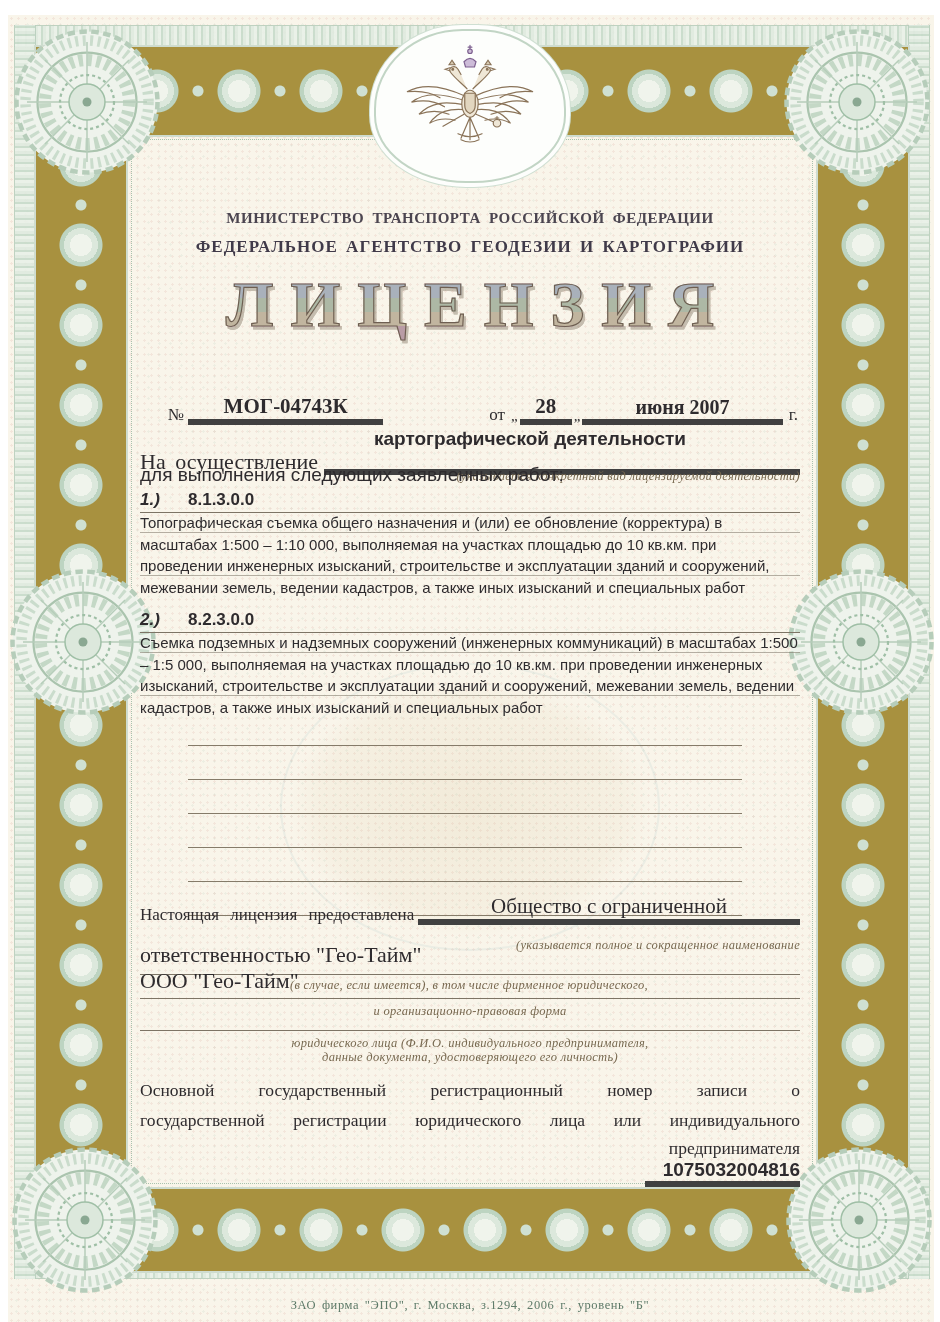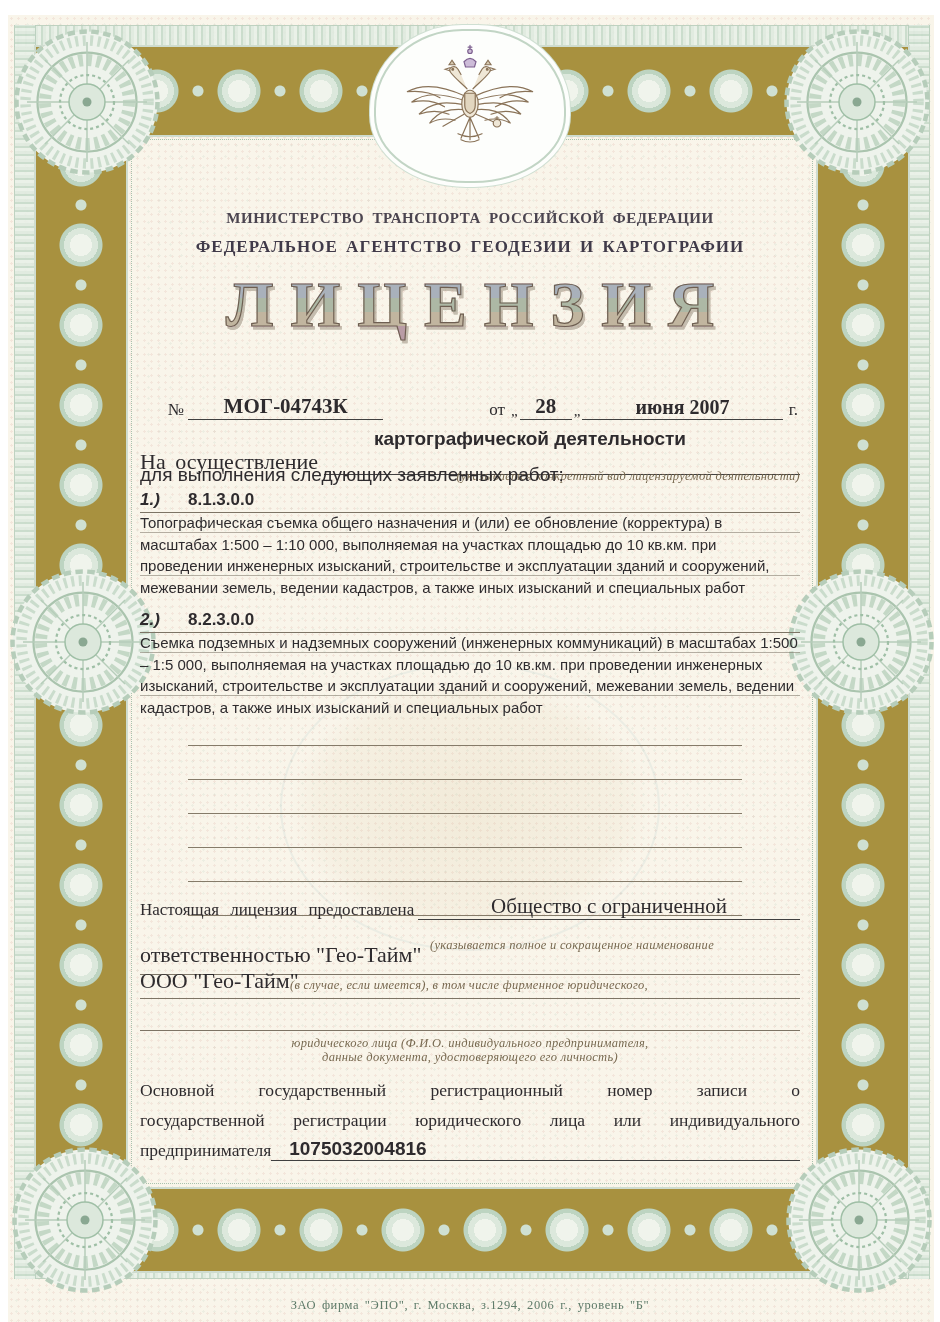--- a/index.html
+++ b/index.html
@@ -65,21 +65,21 @@
           word-spacing:3px;color:#403a49;}
   .big-title{top:128px;text-align:center;font-weight:bold;font-size:64px;line-height:1.1;
              letter-spacing:17px;padding-left:17px;
              background:repeating-linear-gradient(180deg,#d9b7c6 0 14px,#c3d3e2 14px 28px,#c8dcc4 28px 42px,#e3d8bd 42px 56px);
              -webkit-background-clip:text;background-clip:text;color:rgba(90,75,70,.25);
              -webkit-text-stroke:1.2px #6e5f52;
              filter:drop-shadow(2px 3px 0 rgba(100,85,65,.35));}
   
   .numrow{top:252px;display:flex;align-items:flex-end;font-size:17px;}
   .numrow .lbl{padding:0 4px 0 28px;}
-  .uline{border-bottom:1px solid #404040;text-align:center;}
+  .uline{border-bottom:6px solid #404040;text-align:center;}
   .num-val{flex:0 0 195px;font-weight:bold;font-size:21px;font-family:"Liberation Serif",serif;}
   .from-lbl{margin-left:78px;}
   .q{font-size:15px;padding:0 2px;}
   .day-val{flex:0 0 52px;font-weight:bold;font-size:21px;}
   .month-val{flex:1;font-weight:bold;font-size:20px;}
   .year-suffix{padding:0 2px 0 6px;}
   
   .act-val{top:286px;left:150px;right:30px;text-align:center;font-family:"Liberation Sans",sans-serif;
            font-weight:bold;font-size:19px;position:absolute;}
   .act-row{top:307px;display:flex;align-items:flex-end;font-size:22px;justify-content:space-between;}
@@ -100,34 +100,34 @@
              background-position:0 -22px;}
   .wt1{top:370px;}
   .wt2{top:490px;}
   
   .blanks{top:570px;left:48px;right:58px;position:absolute;}
   .blank-line{height:33px;border-bottom:1px solid #857b69;}
   
   .g-row1{top:752px;display:flex;align-items:flex-end;font-size:17px;justify-content:flex-end;}
   .g-row1 .lbl{word-spacing:7px;padding-right:4px;}
   .g-row1 .uline{flex:1;font-size:21px;font-weight:normal;}
-  .g-hint1{top:796px;left:290px;right:0;text-align:left;position:absolute;}
+  .g-hint1{top:796px;left:290px;right:0;text-align:right;position:absolute;}
   .g-val2{top:800px;left:0;font-size:22px;position:absolute;}
   .g-line2{top:832px;border-bottom:1px solid #7d7465;position:absolute;left:0;right:0;}
   .g-hint2{top:836px;left:150px;right:0;text-align:left;position:absolute;}
   .g-val3{top:826px;left:0;font-size:22px;position:absolute;}
   .g-line3{top:856px;border-bottom:1px solid #7d7465;position:absolute;left:0;right:0;}
   .g-hint3{top:862px;text-align:center;position:absolute;left:0;right:0;}
   .g-line4{top:888px;border-bottom:1px solid #7d7465;position:absolute;left:0;right:0;}
   .g-hint4{top:894px;text-align:center;position:absolute;left:0;right:0;}
   .g-hint5{top:908px;text-align:center;position:absolute;left:0;right:0;}
   
   .ogrn1{top:938px;font-size:17.5px;text-align:justify;text-align-last:justify;}
   .ogrn2{top:968px;font-size:17.5px;text-align:justify;text-align-last:justify;}
-  .ogrn-row{top:996px;display:flex;align-items:flex-end;font-size:17.5px;}
+  .ogrn-row{top:996px;display:flex;align-items:flex-end;font-size:17.5px;flex-direction:column;}
   .ogrn-row .uline{flex:1;text-align:left;padding-left:18px;}
   .ogrn-val{font-family:"Liberation Sans",sans-serif;font-weight:bold;font-size:19px;}
   
   .footer{position:absolute;left:0;right:0;bottom:16px;text-align:center;font-size:12.5px;
           color:#5d7a68;letter-spacing:.6px;word-spacing:2px;}
 </style>
 </head>
 <body>
 
 <div class="doc">
@@ -279,20 +279,21 @@
     <div class="c g-row1">
       <span class="lbl">Настоящая  лицензия  предоставлена</span>
       <span class="uline">Общество с ограниченной</span>
     </div>
     <div class="g-hint1 hint">(указывается полное и сокращенное наименование</div>
     <div class="g-val2">ответственностью "Гео-Тайм"</div>
     <div class="g-line2"></div>
     <div class="g-hint2 hint">(в случае, если имеется), в том числе фирменное юридического,</div>
     <div class="g-val3">ООО "Гео-Тайм"</div>
     <div class="g-line3"></div>
+    <div class="g-hint3 hint">и организационно-правовая форма</div>
     <div class="g-line4"></div>
     <div class="g-hint4 hint">юридического лица (Ф.И.О. индивидуального предпринимателя,</div>
     <div class="g-hint5 hint">данные документа, удостоверяющего его личность)</div>
 
     <div class="c ogrn2">государственной регистрации юридического лица или индивидуального</div>
     <div class="c ogrn1">Основной государственный регистрационный номер записи о</div>
     <div class="c ogrn-row">
       <span>предпринимателя</span>
       <span class="uline"><span class="ogrn-val">1075032004816</span></span>
     </div>

